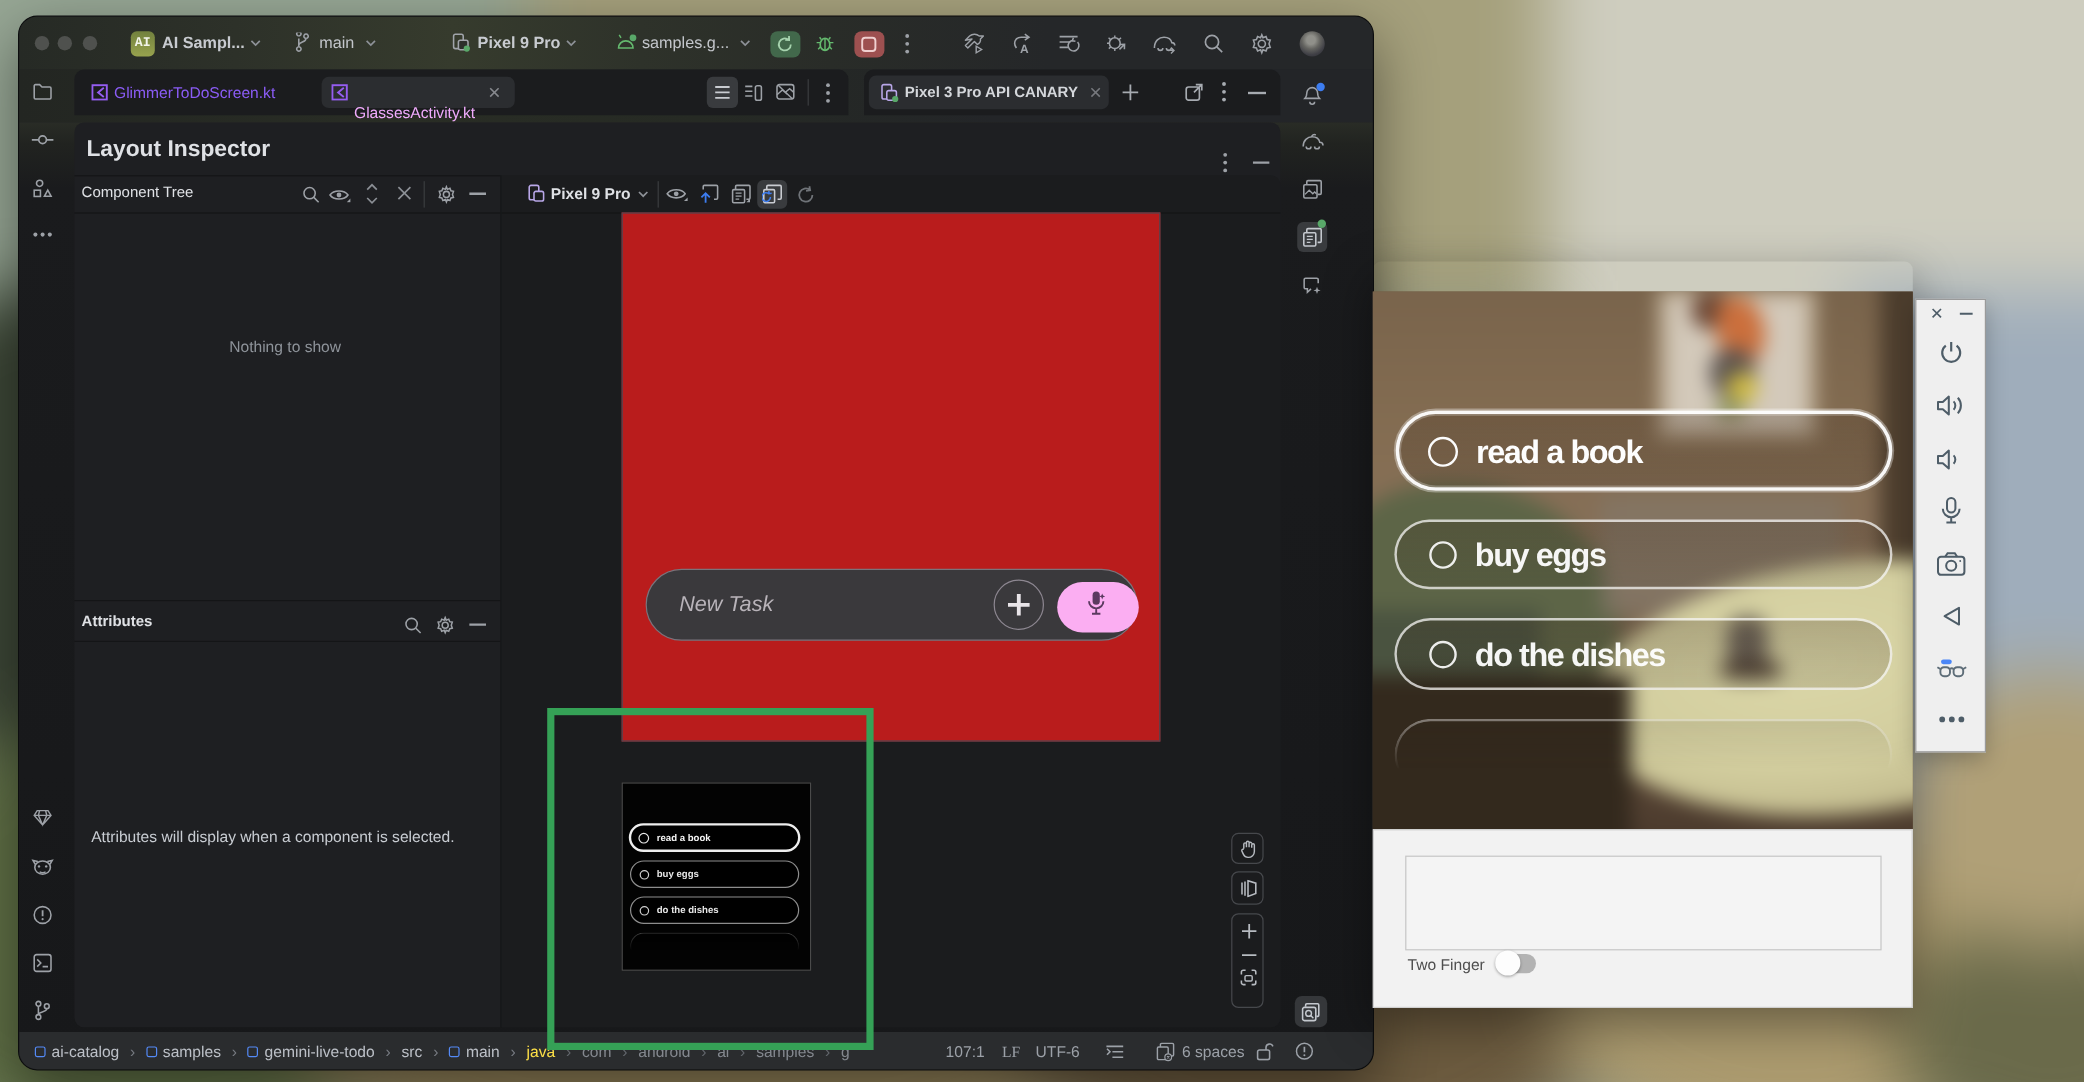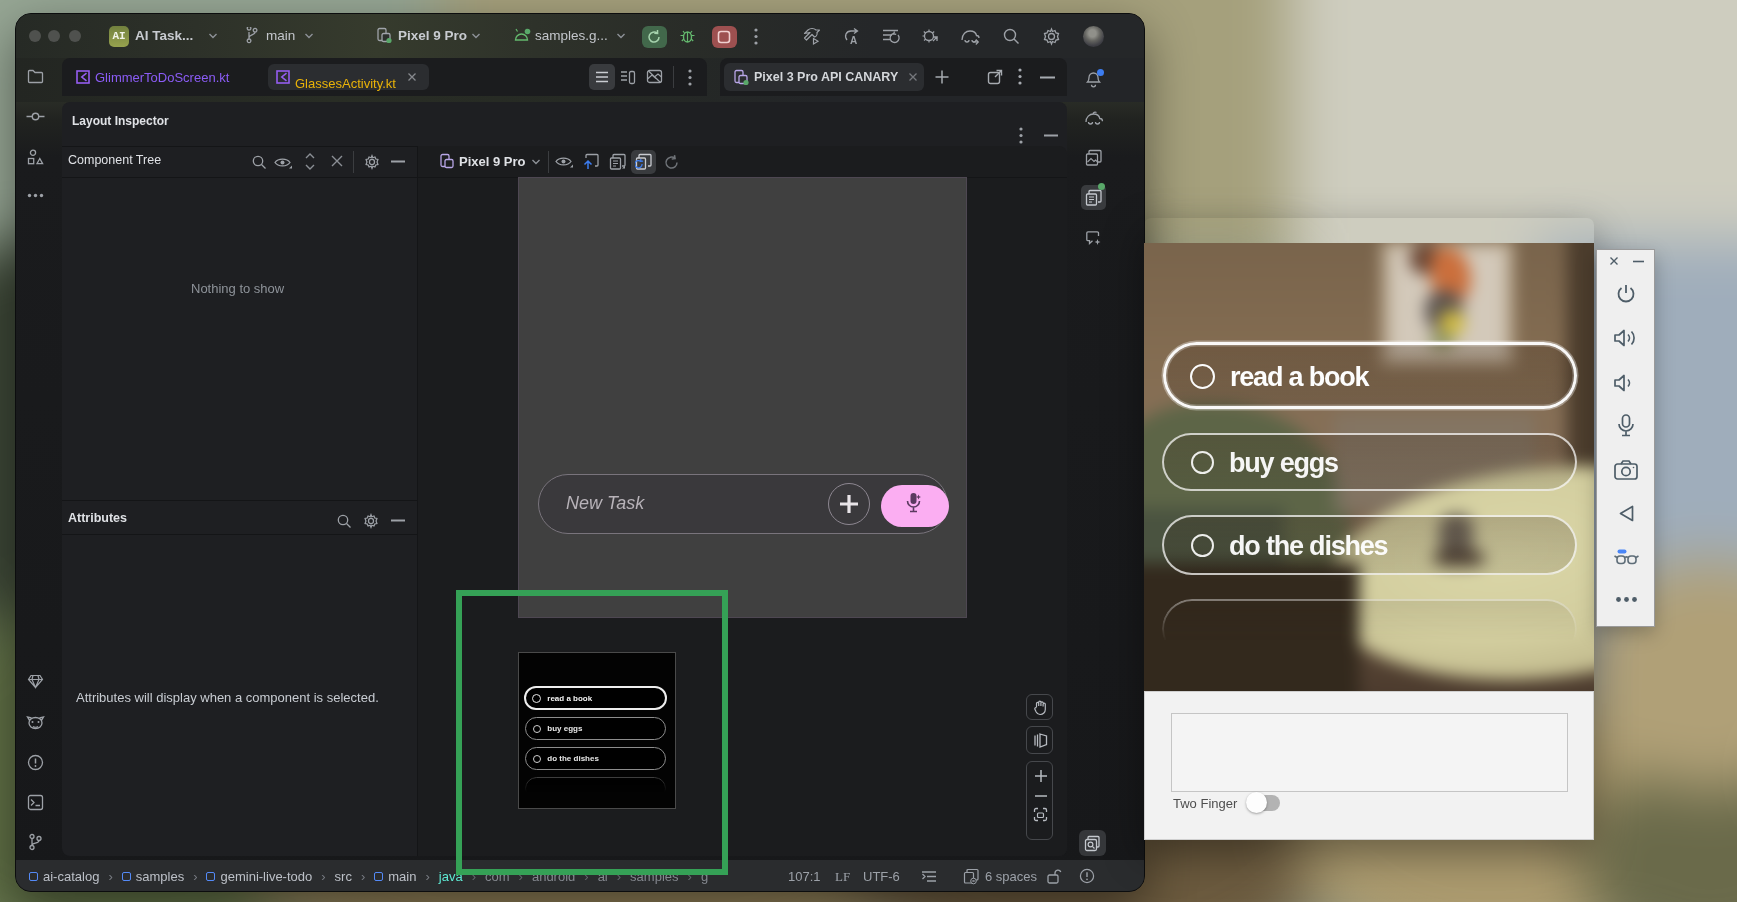--- a/index.html
+++ b/index.html
@@ -59,21 +59,21 @@
   <div style="left:1060px; top:230px; width:150px; height:560px; background:#55523c;"></div>
   <div style="left:1640px; top:620px; width:260px; height:230px; background:#b0a077;"></div>
 </div>
 
 <div id="ide">
   <div class="titlebar">
     <div class="abs" style="left:13px; top:16px; width:12px; height:12px; border-radius:50%; background:#4f514e;"></div>
     <div class="abs" style="left:32px; top:16px; width:12px; height:12px; border-radius:50%; background:#4f514e;"></div>
     <div class="abs" style="left:53px; top:16px; width:12px; height:12px; border-radius:50%; background:#4f514e;"></div>
     <div class="abs" style="left:93px; top:11.5px; width:20px; height:21px; border-radius:5px; background:linear-gradient(180deg,#72813e,#97a24e); color:#f2f4ea; font-family:'Liberation Mono',monospace; font-size:11px; font-weight:bold; text-align:center; line-height:21px;">AI</div>
-    <div class="abs" style="left:119px; top:14px; font-size:13.5px; font-weight:bold; color:#c8cbd0;">AI Task...</div>
+    <div class="abs" style="left:119px; top:14px; font-size:13.5px; font-weight:bold; color:#c8cbd0;">AI Sampl...</div>
     <svg class="abs" style="left:192px; top:18px;" width="10" height="8" viewBox="0 0 10 8">
         <path d="M1.5 2 L5 5.5 L8.5 2" stroke="#8d9197" stroke-width="1.4" fill="none"></path>
       </svg>
     <svg class="abs" style="left:228px; top:13px;" width="16" height="17" viewBox="0 0 16 16">
         <path d="M5 2.5 a1.8 1.8 0 1 1 .1 0 M5 4.5 v7 M5 11.5 a1.8 1.8 0 1 0 .1 0 M11 4.5 a1.8 1.8 0 1 1 .1 0 M11 4.7 c0 3-6 2.5-6 5.5" stroke="#9da1a7" stroke-width="1.3" fill="none"></path>
       </svg>
     <div class="abs" style="left:250px; top:14px; font-size:13.5px; color:#c3c6cb;">main</div>
     <svg class="abs" style="left:288px; top:18px;" width="10" height="8" viewBox="0 0 10 8">
         <path d="M1.5 2 L5 5.5 L8.5 2" stroke="#8d9197" stroke-width="1.4" fill="none"></path>
       </svg>
@@ -153,21 +153,21 @@
     <svg class="abs" style="left:14px; top:12px;" width="14" height="14" viewBox="0 0 14 14">
         <rect x="1" y="1" width="12" height="12" stroke="#955df1" stroke-width="1.6" fill="none"></rect>
         <path d="M10.5 3.2 L5.8 7 L10.5 10.8" stroke="#955df1" stroke-width="1.6" fill="none"></path>
       </svg>
     <div class="abs" style="left:33px; top:12px; font-size:13px; color:#8b5cf6;">GlimmerToDoScreen.kt</div>
     <div class="abs" style="left:206px; top:6px; width:161px; height:26px; background:#2b2d30; border-radius:6px;">
       <svg class="abs" style="left:8px; top:6px;" width="14" height="14" viewBox="0 0 14 14">
           <rect x="1" y="1" width="12" height="12" stroke="#955df1" stroke-width="1.6" fill="none"></rect>
           <path d="M10.5 3.2 L5.8 7 L10.5 10.8" stroke="#955df1" stroke-width="1.6" fill="none"></path>
         </svg>
-      <div class="abs" style="left:27px; top:12px; font-size:13px; color:#eab308;">GlassesActivity.kt</div>
+      <div class="abs" style="left:27px; top:22px; font-size:13px; color:#f0abfc;">GlassesActivity.kt</div>
       <svg class="abs" style="left:139px; top:8px;" width="10" height="10" viewBox="0 0 10 10">
           <path d="M1.5 1.5 L8.5 8.5 M8.5 1.5 L1.5 8.5" stroke="#87898e" stroke-width="1.3"></path>
         </svg>
     </div>
     <div class="abs" style="left:527px; top:6px; width:26px; height:26px; background:#393b3e; border-radius:5px;">
       <svg style="margin:6px 0 0 6px;" width="14" height="14" viewBox="0 0 14 14">
           <path d="M1 2.5 H13 M1 7 H13 M1 11.5 H13" stroke="#c9ccd1" stroke-width="1.5"></path>
         </svg>
     </div>
     <svg class="abs" style="left:558px; top:12px;" width="16" height="15" viewBox="0 0 16 15">
@@ -207,21 +207,21 @@
     <svg class="abs" style="left:298px; top:10px;" width="4" height="17" viewBox="0 0 4 17">
         <circle cx="2" cy="2" r="1.6" fill="#a7abb1"></circle>
         <circle cx="2" cy="8.5" r="1.6" fill="#a7abb1"></circle>
         <circle cx="2" cy="15" r="1.6" fill="#a7abb1"></circle>
       </svg>
     <svg class="abs" style="left:320px; top:18px;" width="15" height="3" viewBox="0 0 15 3">
         <path d="M0 1.5 H15" stroke="#a7abb1" stroke-width="2"></path>
       </svg>
   </div>
   <div class="island" id="main-island" style="left:46px; top:88px; width:1005px; height:754px; border-radius:8px;">
-    <div class="abs" style="left:10px; top:12px; font-size:12px; font-weight:bold; color:#dfe1e5;">Layout Inspector</div>
+    <div class="abs" style="left:10px; top:12px; font-size:19px; font-weight:bold; color:#dfe1e5;">Layout Inspector</div>
     <svg class="abs" style="left:957px; top:25px;" width="4" height="17" viewBox="0 0 4 17">
         <circle cx="2" cy="2" r="1.6" fill="#9da1a7"></circle>
         <circle cx="2" cy="8.5" r="1.6" fill="#9da1a7"></circle>
         <circle cx="2" cy="15" r="1.6" fill="#9da1a7"></circle>
       </svg>
     <svg class="abs" style="left:982px; top:32px;" width="14" height="3" viewBox="0 0 14 3">
         <path d="M0 1.5 H14" stroke="#9da1a7" stroke-width="2"></path>
       </svg>
     <div class="abs" style="left:0; top:44px; width:355px; height:1px; background:#141517;"></div>
     <div class="abs" style="left:6px; top:51px; font-size:12.5px; color:#dfe1e5;">Component Tree</div>
@@ -298,21 +298,21 @@
           <path d="M4 5 V2.5 a1 1 0 0 1 1-1 H15 a1 1 0 0 1 1 1 V12 a1 1 0 0 1 -1 1 H13" stroke="#c9ccd1" stroke-width="1.3" fill="none"></path>
           <rect x="1.5" y="5" width="9" height="11" rx="1" stroke="#c9ccd1" stroke-width="1.3" fill="none"></rect>
           <path d="M14.5 9 a4 4 0 1 1 -1.5 -3 M13 3.5 L13.2 6 L15.6 5.7" stroke="#3d7df0" stroke-width="1.4" fill="none" transform="translate(-6,3) scale(0.9)"></path>
         </svg>
     </div>
     <svg class="abs" style="left:245px; top:8px;" width="17" height="17" viewBox="0 0 17 17">
         <path d="M14 8.5 a5.5 5.5 0 1 1 -2 -4.2 M11.5 1.2 L12.1 4.6 L8.7 5" stroke="#6f7378" stroke-width="1.5" fill="none"></path>
       </svg>
     <div class="abs" style="left:0; top:31px; width:649px; height:1px; background:#141517;"></div>
 
-    <div class="abs" id="dscreen" style="left:100px; top:31px; width:449px; height:441px; background:#404040; border:1px solid #4e4752;">
+    <div class="abs" id="dscreen" style="left:100px; top:31px; width:449px; height:441px; background:#b91c1c; border:1px solid #4e4752;">
       <div class="abs" style="left:19px; top:296px; width:410px; height:60px; border-radius:30px; background:#3a393c; border:1.5px solid #79747c;"></div>
       <div class="abs" style="left:47px; top:315px; font-size:18px; font-style:italic; color:#b8b3b9;">New Task</div>
       <div class="abs" style="left:309px; top:305px; width:42px; height:42px; border-radius:50%; border:1.4px solid #8d8791;"></div>
       <svg class="abs" style="left:320px; top:316px;" width="20" height="20" viewBox="0 0 20 20">
           <path d="M10 1 V19 M1 10 H19" stroke="#e8e4e8" stroke-width="3.2"></path>
         </svg>
       <div class="abs" style="left:362px; top:306.5px; width:67.5px; height:42.5px; border-radius:22px; background:#fbaef2;"></div>
       <svg class="abs" style="left:386px; top:314px;" width="17" height="22" viewBox="0 0 17 22">
           <rect x="5.5" y="1" width="6" height="11" rx="3" fill="#5b3a60"></rect>
           <path d="M2.5 9 a6 6 0 0 0 12 0 M8.5 15 V19 M5 19.5 H12" stroke="#5b3a60" stroke-width="1.6" fill="none"></path>
@@ -444,21 +444,21 @@
     <span style="color:#bcc0c7;">samples</span>
       <span class="bc">›</span>
     <span style="display:inline-block; width:9px; height:9px; border:1.5px solid #548af7; border-radius:2px; margin-right:5px;"></span>
     <span style="color:#bcc0c7;">gemini-live-todo</span>
       <span class="bc">›</span>
     <span style="color:#bcc0c7;">src</span>
       <span class="bc">›</span>
     <span style="display:inline-block; width:9px; height:9px; border:1.5px solid #548af7; border-radius:2px; margin-right:5px;"></span>
     <span style="color:#bcc0c7;">main</span>
       <span class="bc">›</span>
-    <span style="color:#5eead4;text-align:right;">java</span>
+    <span style="color:#fde047;text-align:right;">java</span>
       <span class="bc2">›</span>
     <span style="color:#84888f;">com</span>
       <span class="bc2">›</span>
     <span style="color:#84888f;">android</span>
       <span class="bc2">›</span>
     <span style="color:#84888f;">ai</span>
       <span class="bc2">›</span>
     <span style="color:#84888f;">samples</span>
       <span class="bc2">›</span>
     <span style="color:#84888f;">g</span>

